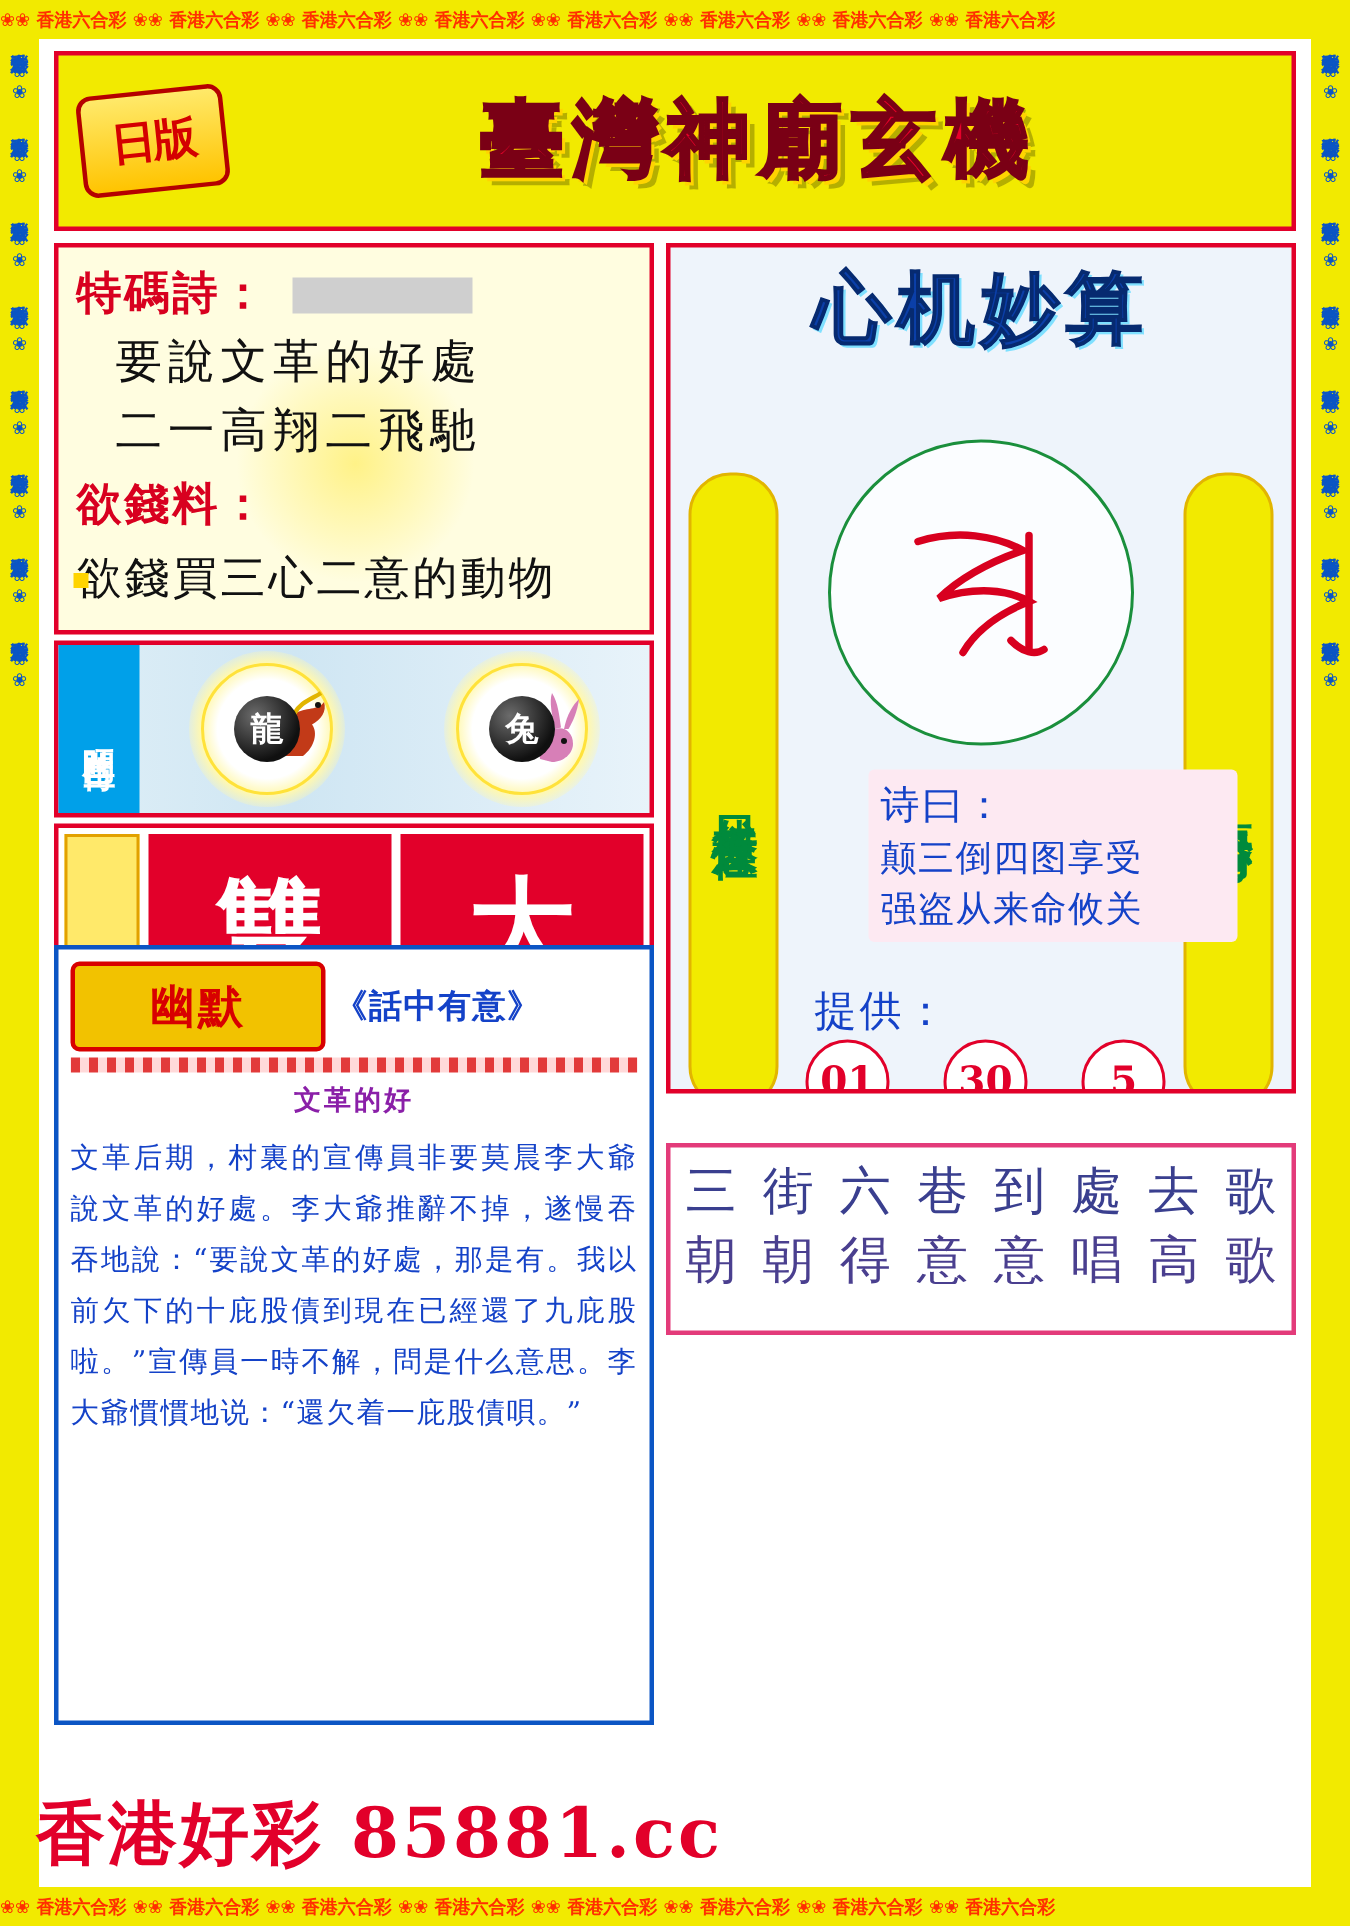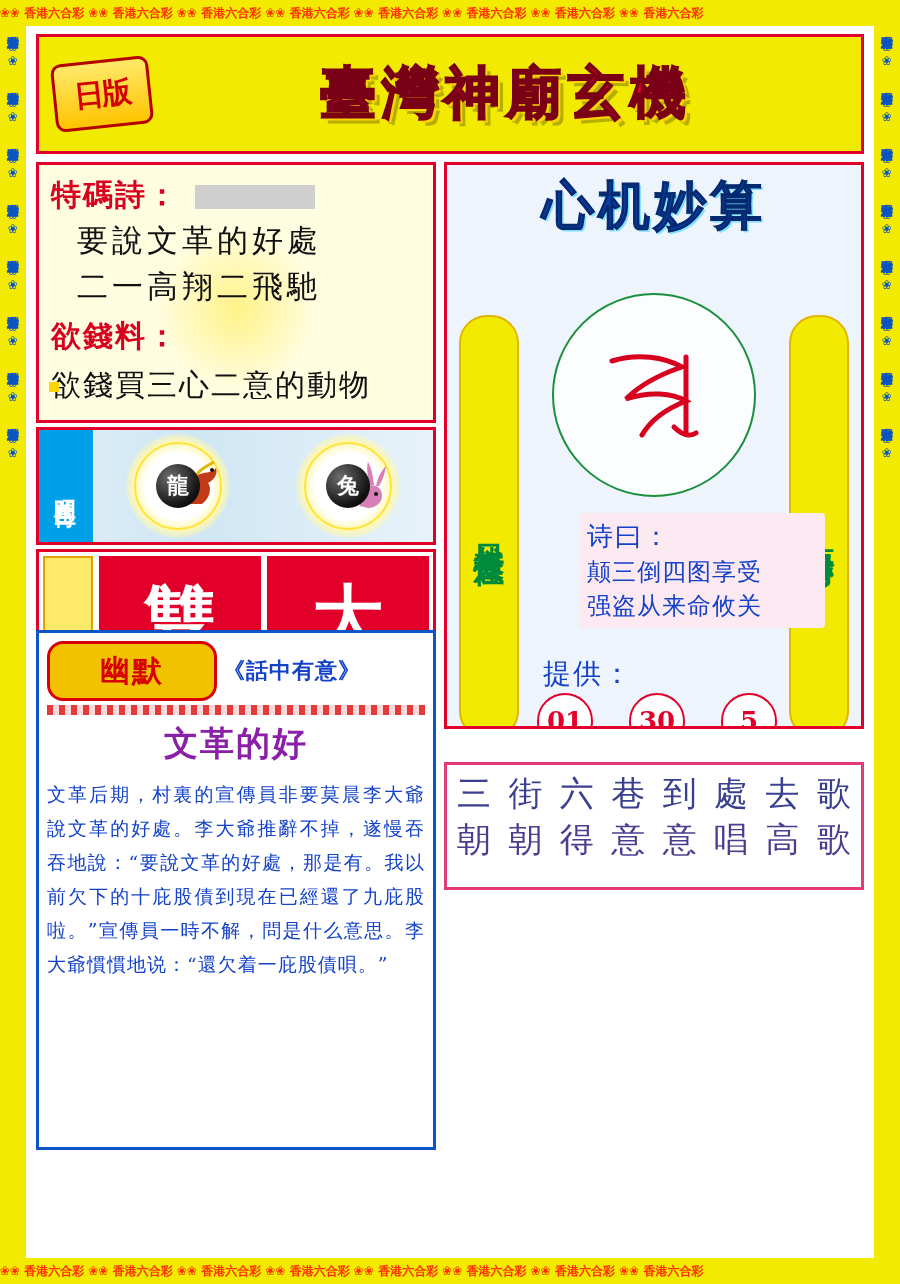--- a/index.html
+++ b/index.html
@@ -103,30 +103,30 @@
     font-size:72px;color:#fff;}
   .code-cell.redacted:after{content:"";position:absolute;left:6px;right:6px;
     bottom:4px;height:16px;background:#cfcfcf;}
 
   
   .humour{position:absolute;left:10px;top:604px;width:400px;height:520px;
     border:3px solid #0b55c4;box-sizing:border-box;background:#fff;
     padding:8px;}
   .humour-head{display:flex;align-items:center;gap:6px;}
   .humour-plate{width:164px;height:54px;background:#f2c200;
-    border:3px solid #d80000;border-radius:16px;display:flex;
+    border:3px solid #d80000;border-radius:6px;display:flex;
     align-items:center;justify-content:center;}
   .humour-plate span{font-family:"DejaVu Serif","Liberation Serif",serif;
     font-size:30px;font-weight:bold;color:#d80000;letter-spacing:2px;}
   .humour-sub{font-family:"DejaVu Serif","Liberation Serif",serif;
     font-size:22px;font-weight:bold;color:#1442c8;letter-spacing:1px;}
   .humour-wave{height:10px;background:repeating-linear-gradient(90deg,
      #e23a3a 0 6px,#ffd9d9 6px 12px);margin:4px 0 6px 0;}
   .humour-title{text-align:center;font-family:"DejaVu Serif","Liberation Serif",serif;
-    font-size:34px;font-weight:bold;color:#8a1fa8;letter-spacing:2px;
+    font-size:18px;font-weight:bold;color:#8a1fa8;letter-spacing:2px;
     margin:6px 0 10px 0;}
   .humour-body{font-family:"DejaVu Serif","Liberation Serif",serif;
     font-size:19px;line-height:34px;color:#1442c8;text-align:justify;
     letter-spacing:1px;}
 
   
   .right-col{position:absolute;left:418px;top:136px;width:420px;}
   .rpanel{position:relative;height:567px;border:3px solid #e2002a;
     box-sizing:border-box;background:#eef4fb;overflow:hidden;}
   .rtitle{text-align:center;margin-top:6px;
@@ -321,13 +321,14 @@
         <span>意</span>
         <span>意</span>
         <span>唱</span>
         <span>高</span>
         <span>歌</span>
       </div>
     </div>
 
   </div>
 
+  <div class="watermark">香港好彩  85881.cc</div>
 </div>
 
 </body></html>

